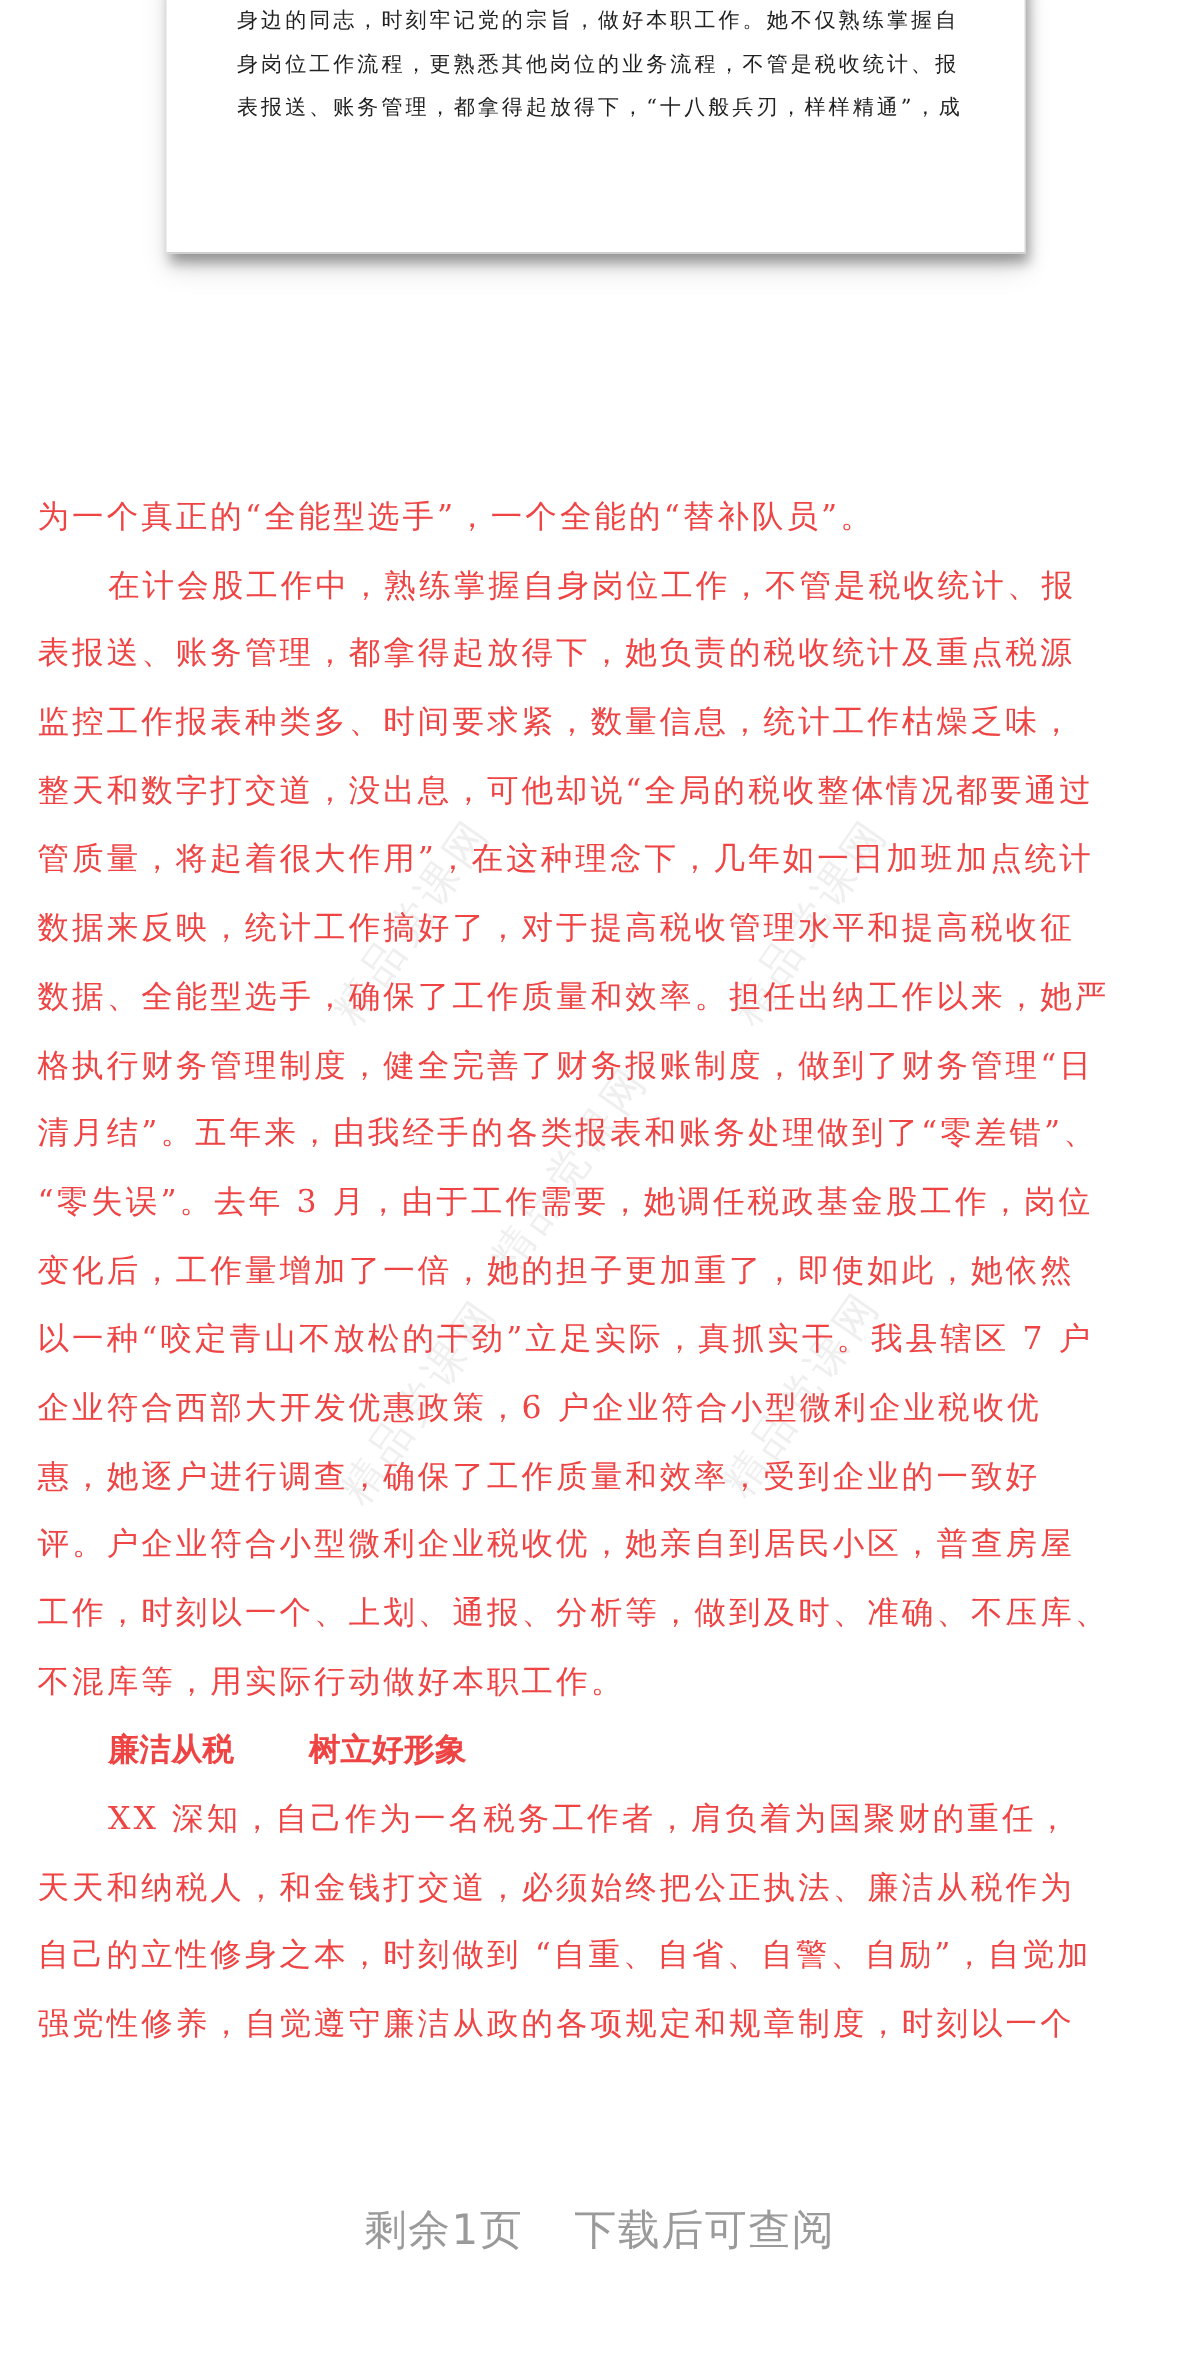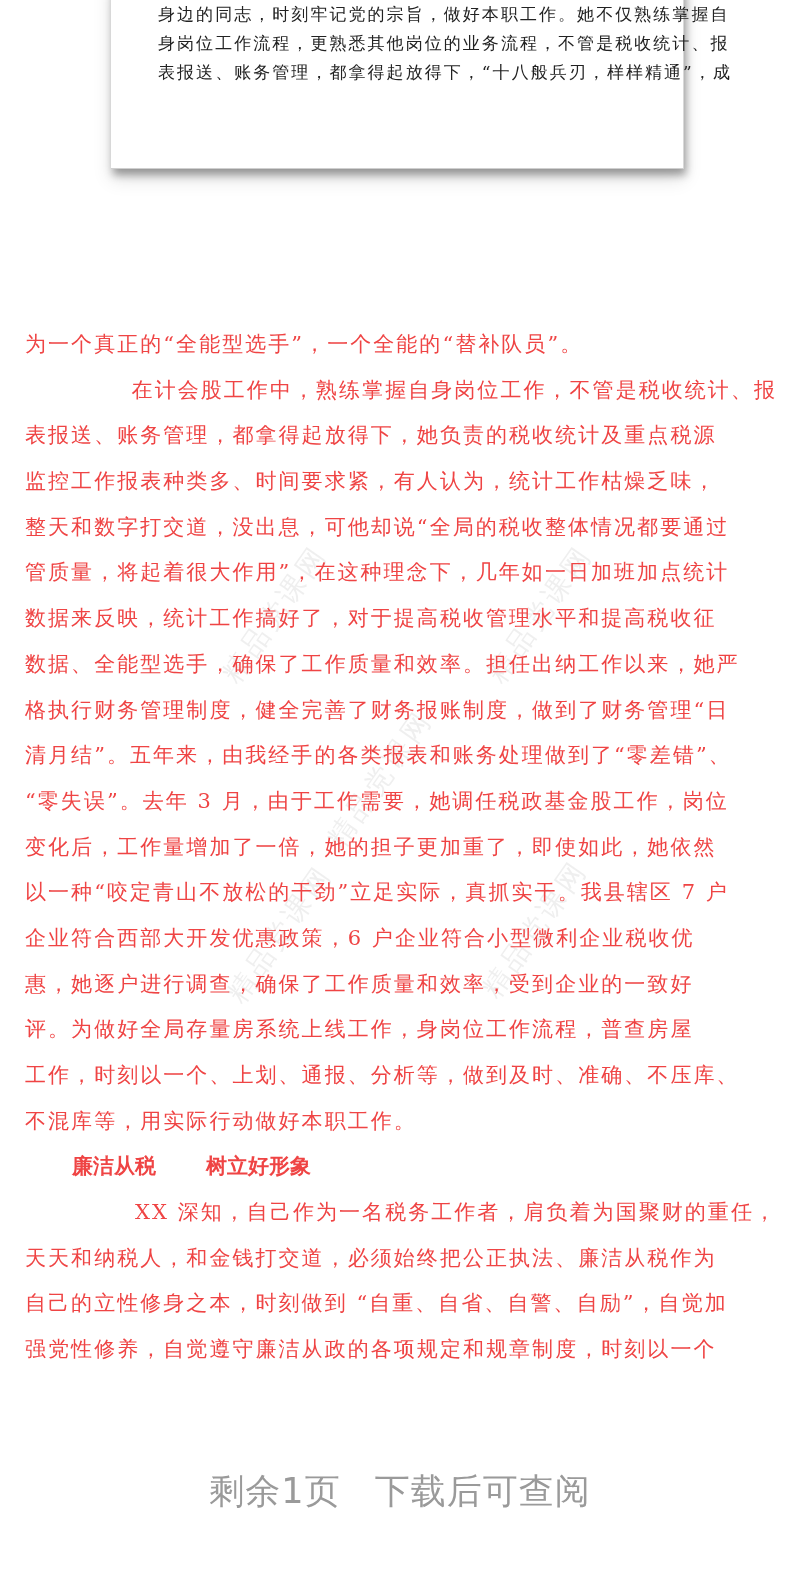--- a/index.html
+++ b/index.html
@@ -26,41 +26,41 @@
     }
     .card-lines {
       position: absolute;
       left: 47px;
       top: 20px;
       width: 480px;
     }
     .card-line {
       height: 29px;
       line-height: 29px;
-      font-size: 17px;
+      font-size: 14px;
       letter-spacing: 2.05px;
       white-space: nowrap;
       color: #222;
     }
     
     .body-text {
       position: absolute;
       left: 25px;
       top: 322px;
       width: 752px;
     }
     .line {
       height: 45.7px;
       line-height: 45.7px;
       font-size: 21px;
       letter-spacing: 2.05px;
       white-space: nowrap;
       color: #ef4444;
     }
-    .line.indent { padding-left: 47px; text-align: right; }
+    .line.indent { padding-left: 47px; }
     .line.heading {
       padding-left: 47px;
       font-family: "DejaVu Sans", "Liberation Sans", sans-serif;
       font-weight: bold;
       letter-spacing: 0px;
       font-size: 21px;
     }
     .heading .gap { display: inline-block; width: 50px; }
     
     .watermark {
@@ -75,21 +75,21 @@
       letter-spacing: 4px;
     }
     
     .remaining {
       position: absolute;
       left: 0;
       top: 1468px;
       width: 800px;
       text-align: center;
       font-family: "DejaVu Sans", "Liberation Sans", sans-serif;
-      font-size: 35px;
+      font-size: 28px;
       color: #9a9a9a;
       letter-spacing: 1px;
     }
     .remaining .sp { display: inline-block; width: 34px; }
   </style>
 </head>
 <body>
 
 <div class="page-card">
   <div class="card-lines">
@@ -106,33 +106,33 @@
 <div class="watermark" style="left:455px; top:910px;">精品党课网</div>
 
 <div class="body-text">
   <div>
     <div class="line">为一个真正的“全能型选手”，一个全能的“替补队员”。</div>
   </div>
 
   <div>
     <div class="line indent">在计会股工作中，熟练掌握自身岗位工作，不管是税收统计、报</div>
     <div class="line">表报送、账务管理，都拿得起放得下，她负责的税收统计及重点税源</div>
-    <div class="line">监控工作报表种类多、时间要求紧，有人认为，统计工作枯燥乏味，</div>
+    <div class="line">监控工作报表种类多、时间要求紧，数量信息，统计工作枯燥乏味，</div>
     <div class="line">整天和数字打交道，没出息，可他却说“全局的税收整体情况都要通过</div>
     <div class="line">管质量，将起着很大作用”，在这种理念下，几年如一日加班加点统计</div>
     <div class="line">数据来反映，统计工作搞好了，对于提高税收管理水平和提高税收征</div>
     <div class="line">数据、全能型选手，确保了工作质量和效率。担任出纳工作以来，她严</div>
     <div class="line">格执行财务管理制度，健全完善了财务报账制度，做到了财务管理“日</div>
     <div class="line">清月结”。五年来，由我经手的各类报表和账务处理做到了“零差错”、</div>
     <div class="line">“零失误”。去年 3 月，由于工作需要，她调任税政基金股工作，岗位</div>
     <div class="line">变化后，工作量增加了一倍，她的担子更加重了，即使如此，她依然</div>
     <div class="line">以一种“咬定青山不放松的干劲”立足实际，真抓实干。我县辖区 7 户</div>
     <div class="line">企业符合西部大开发优惠政策，6 户企业符合小型微利企业税收优</div>
     <div class="line">惠，她逐户进行调查，确保了工作质量和效率，受到企业的一致好</div>
-    <div class="line">评。为做好全局存量房系统上线工作，身岗位工作流程，普查房屋</div>
+    <div class="line">评。户企业符合小型微利企业税收优，她亲自到居民小区，普查房屋</div>
     <div class="line">工作，时刻以一个、上划、通报、分析等，做到及时、准确、不压库、</div>
     <div class="line">不混库等，用实际行动做好本职工作。</div>
   </div>
 
   <div class="line heading">
     <span>廉洁从税</span><span class="gap"></span><span>树立好形象</span>
   </div>
 
   <div>
     <div class="line indent">XX 深知，自己作为一名税务工作者，肩负着为国聚财的重任，</div>

